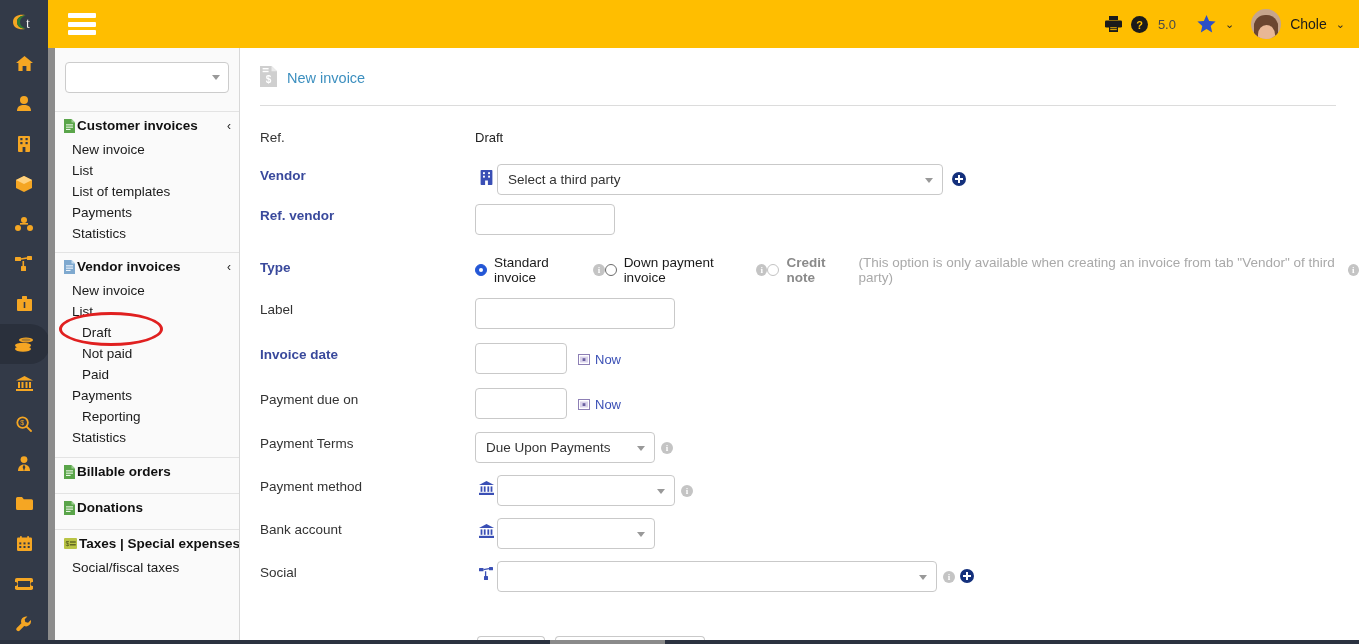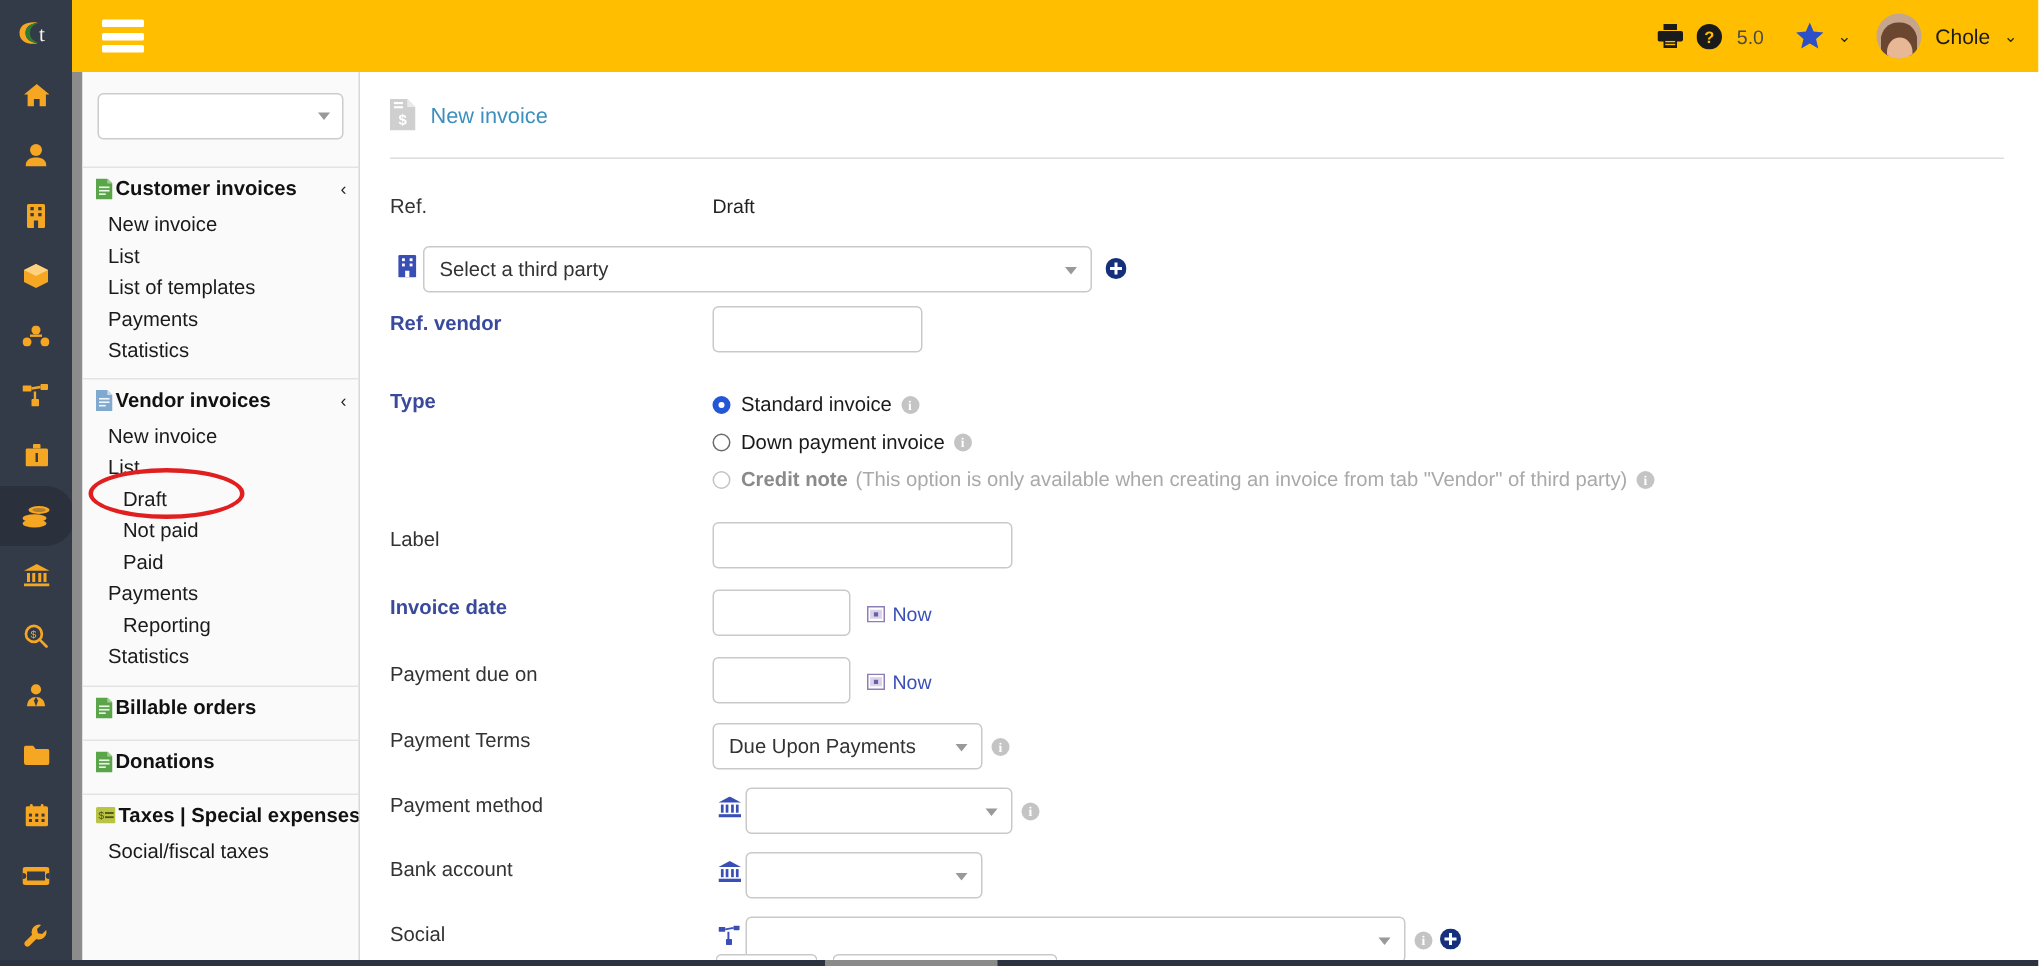--- a/index.html
+++ b/index.html
@@ -529,20 +529,21 @@
     <div id="head-rule"></div>
 
     <div class="form">
 
       <div class="row" style="margin-top:6px">
         <div class="lbl">Ref.</div>
         <div class="fld" style="padding-top:4px">Draft</div>
       </div>
 
       <div class="row" style="margin-top:12px">
+        <div class="lbl req">Vendor</div>
         <div class="fld">
           <span class="picto">
             <svg width="13" height="15" viewBox="0 0 13 15">
               <rect x="0.6" y="0" width="11.8" height="15" rx="0.8" fill="#3a4fb5"></rect>
               <g fill="#fff">
                 <rect x="3" y="2.2" width="1.9" height="1.9"></rect>
                   <rect x="8.1" y="2.2" width="1.9" height="1.9"></rect>
                 <rect x="3" y="5.7" width="1.9" height="1.9"></rect>
                   <rect x="8.1" y="5.7" width="1.9" height="1.9"></rect>
                 <rect x="5.1" y="10.5" width="2.8" height="4.5"></rect>
@@ -565,21 +566,21 @@
 
       <div class="row" style="margin-top:9px">
         <div class="lbl req">Ref. vendor</div>
         <div class="fld">
           <input class="inp" style="width: 140px;" type="text" value="">
         </div>
       </div>
 
       <div class="row" style="margin-top:21px">
         <div class="lbl req">Type</div>
-        <div class="fld" style="flex-direction:column; align-items:flex-start; padding-top:1px">
+        <div class="fld" style="flex-direction:row; align-items:flex-start; padding-top:1px">
 
           <div class="radio-line">
             <span class="rdo on"></span>
             <span class="rtxt">Standard invoice</span>
             <span class="info-i">i</span>
           </div>
 
           <div class="radio-line">
             <span class="rdo"></span>
             <span class="rtxt">Down payment invoice</span>

